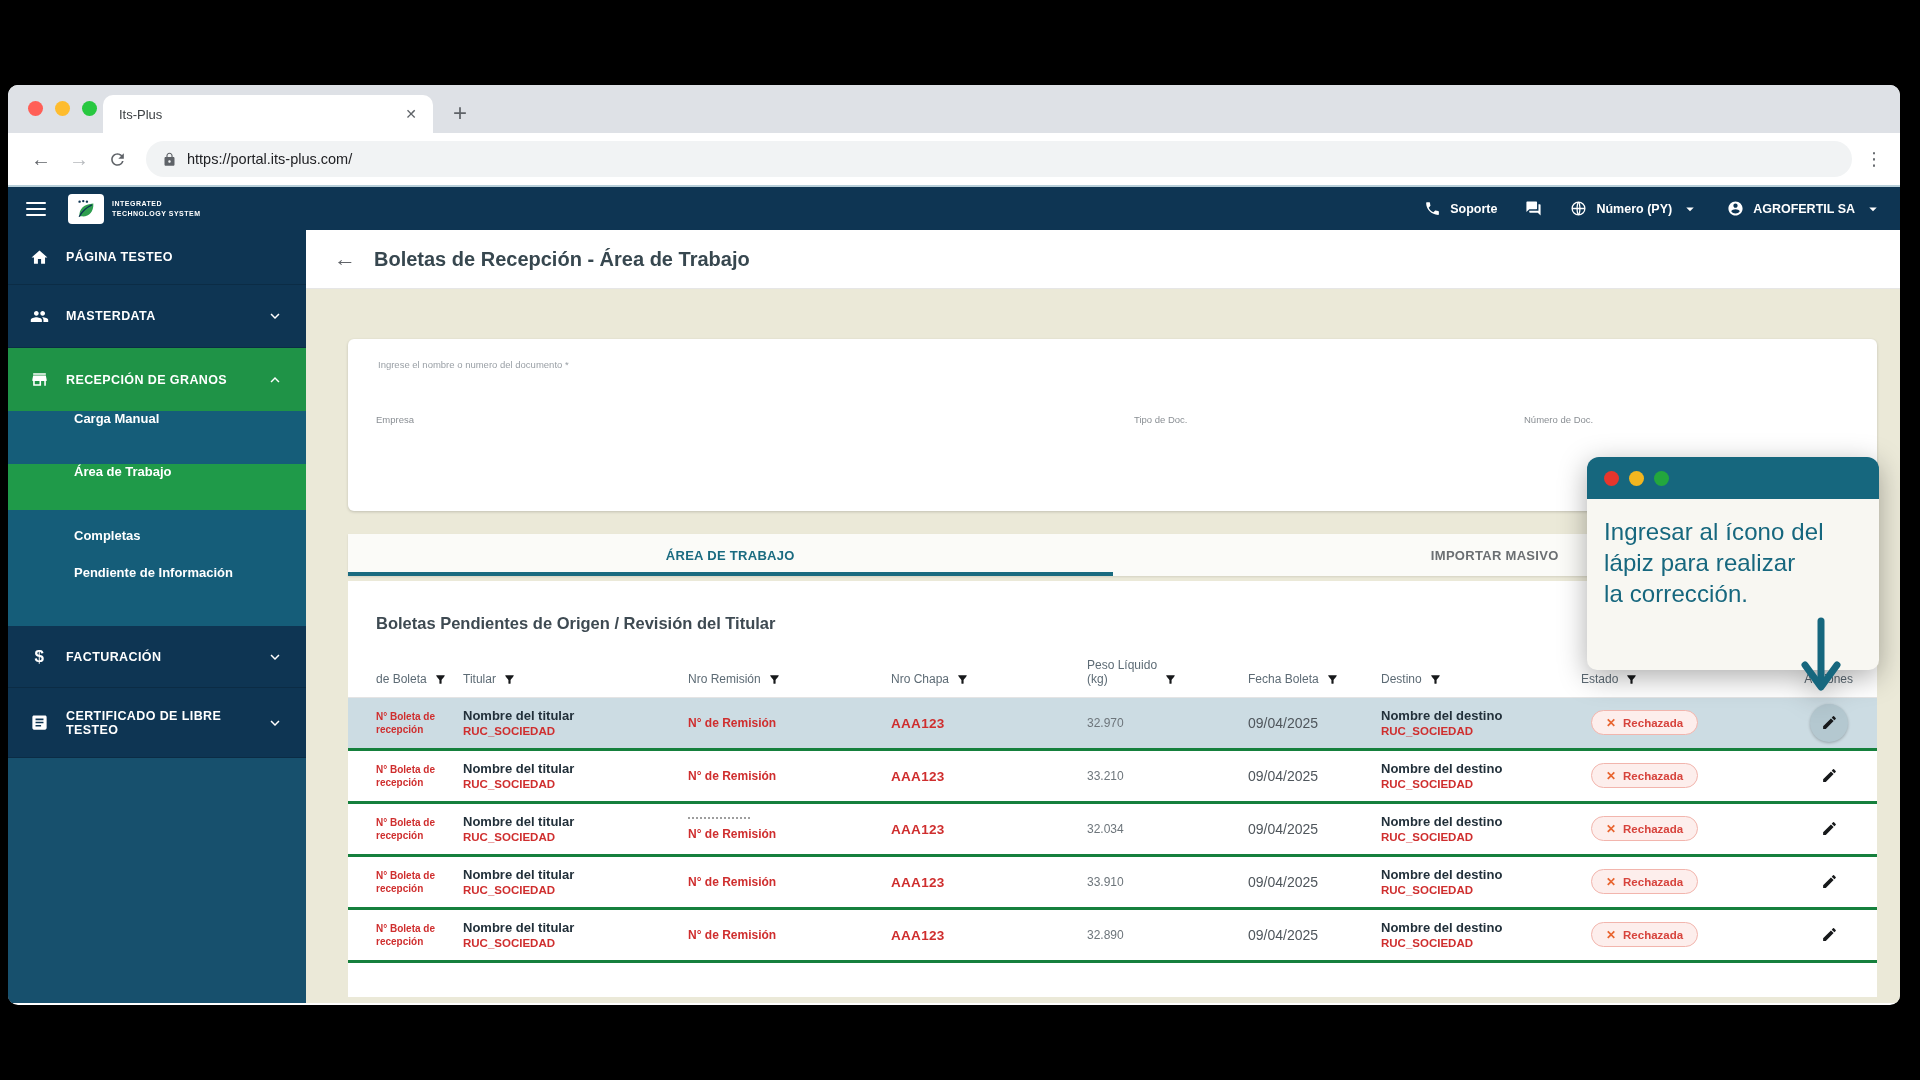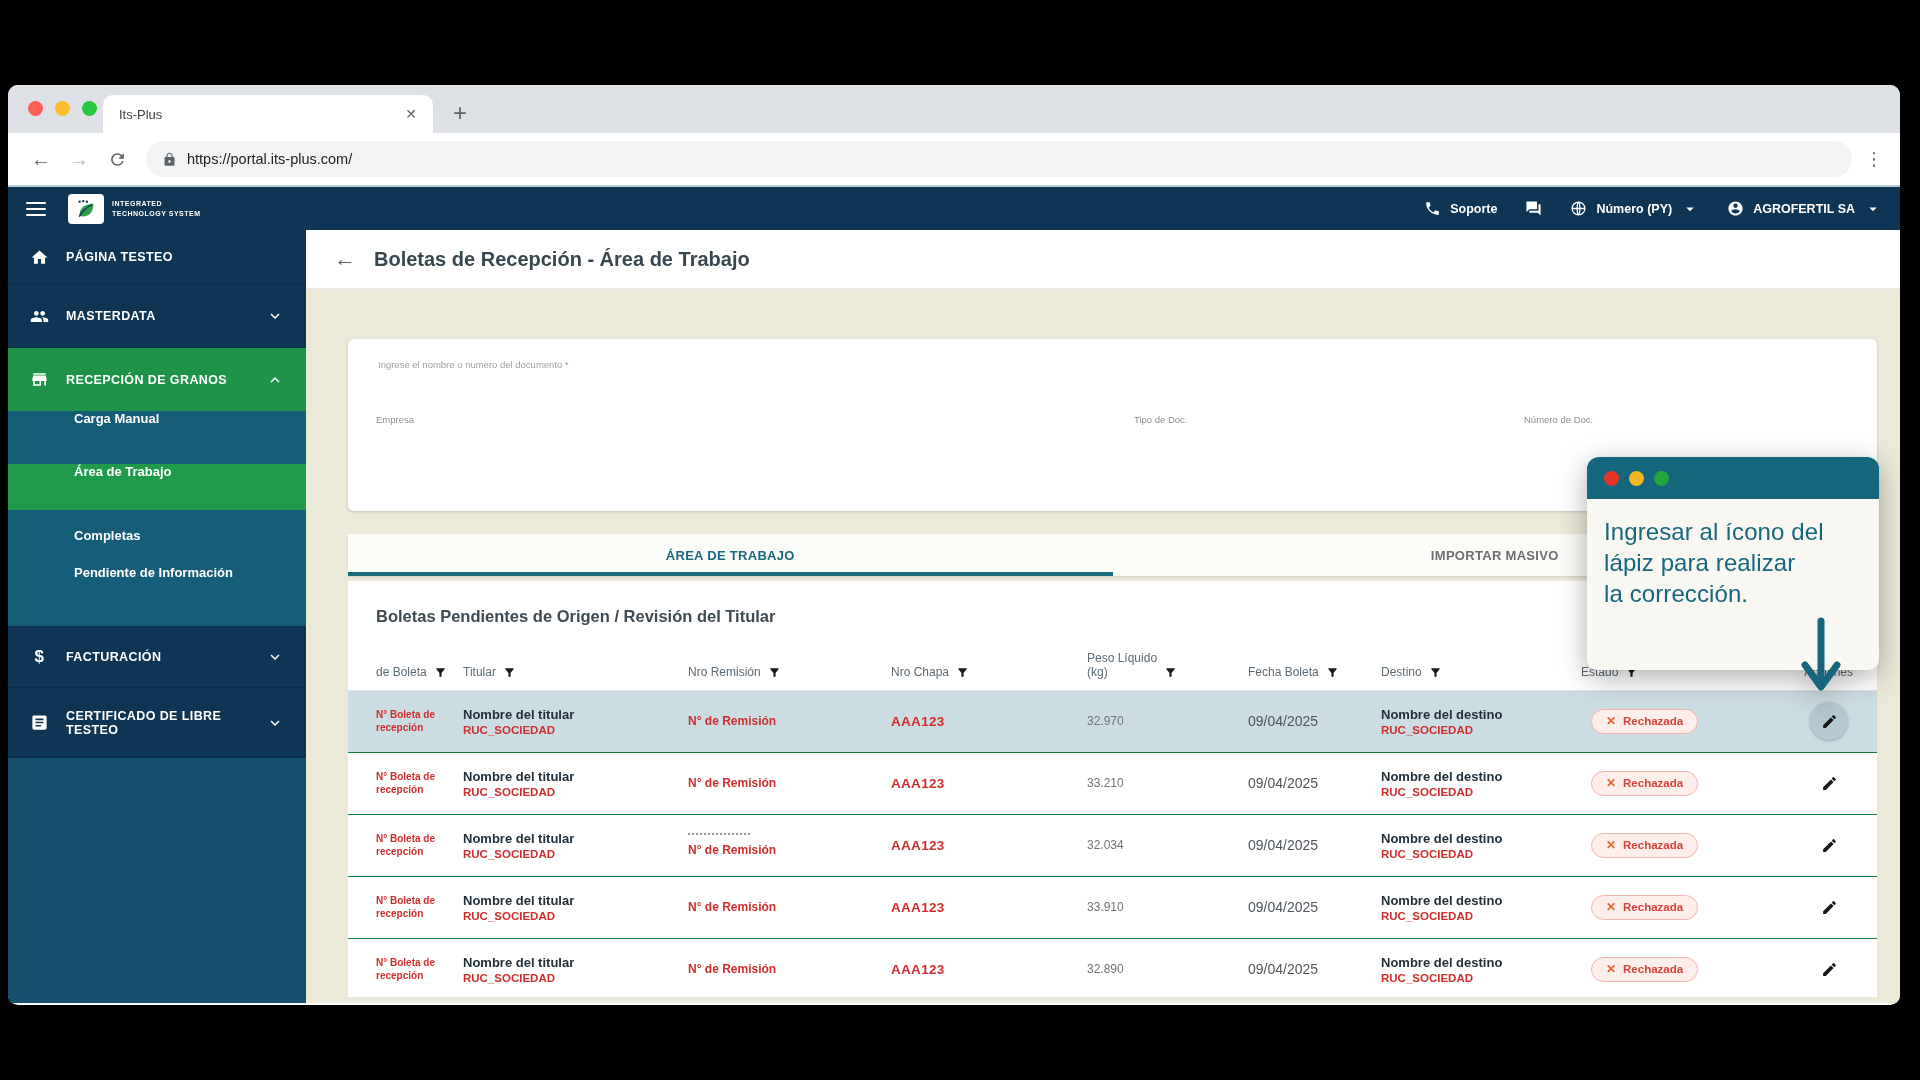--- a/index.html
+++ b/index.html
@@ -102,40 +102,40 @@
 
   .tabsbar { margin-top:23px; height:42px; background:#fbfbf8; display:flex; box-shadow:0 1px 2px rgba(0,0,0,.1); }
   .tabitem {
     flex:1; display:flex; align-items:center; justify-content:center;
     font-size:13px; font-weight:700; letter-spacing:.3px; color:#6b6f72; position:relative;
   }
   .tabitem.active { color:var(--accent-teal,#1a6b80); }
   .tabitem.active::after { content:""; position:absolute; left:0; right:0; bottom:0; height:4px; background:var(--accent-teal,#1a6b80); }
 
   .table-card { margin-top:5px; background:#fff; height:416px; overflow:hidden; }
-  .list-head { display:flex; align-items:center; padding:16px 20px 0 28px; }
+  .list-head { display:flex; align-items:center; padding:23px 20px 0 28px; }
   .list-heading { font-size:16.5px; font-weight:700; color:#3e4a52; }
   .head-buttons { margin-left:auto; display:flex; gap:12px; }
   .btn {
     height:38px; border:1px solid #e3e3e3; border-radius:4px; background:#fff;
     display:flex; align-items:center; gap:8px; padding:0 16px;
     font-size:11.5px; font-weight:700; letter-spacing:.5px; color:#a9adb1;
   }
   .btn svg { width:16px; height:16px; color:#b9bdc1; }
 
   .gridcols {
     display:grid;
     grid-template-columns:87px 225px 203px 196px 161px 133px 200px 220px 1fr;
   }
   .grid-head { padding:16px 20px 10px 28px; align-items:end; border-bottom:1px solid #e4e4e4; }
   .gh { font-size:12px; color:#5d6b75; display:flex; align-items:flex-end; gap:7px; white-space:pre-line; line-height:1.2; }
   .gh .funnel svg { width:13px; height:13px; color:#17191b; margin-bottom:1px; }
   .gh.right { justify-content:flex-end; padding-right:4px; }
 
-  .trow { padding:0 20px 0 28px; height:62px; align-items:center; border-bottom:1px solid #15803d; background:#fff; }
+  .trow { padding:0 20px 0 28px; height:53px; align-items:center; border-bottom:3px solid #15803d; background:#fff; }
   .trow.sel { background:var(--selected-row,#ccdce3); }
   .td { min-width:0; }
   .red-sm { color:var(--red,#cf2e2e); font-weight:700; font-size:10px; line-height:1.3; display:block; width:64px; }
   .name { font-size:13px; font-weight:700; color:#22303a; }
   .ruc { font-size:11.5px; font-weight:700; color:var(--red,#cf2e2e); margin-top:2px; }
   .rem { color:var(--red,#cf2e2e); font-weight:700; font-size:12px; }
   .dotted { display:block; width:62px; border-top:2px dotted #9e9e9e; margin-bottom:8px; }
   .chapa { color:var(--red,#cf2e2e); font-weight:700; font-size:13.5px; letter-spacing:.3px; }
   .peso { font-size:12px; color:#6d757b; }
   .fecha { font-size:14px; color:#4f565c; }

